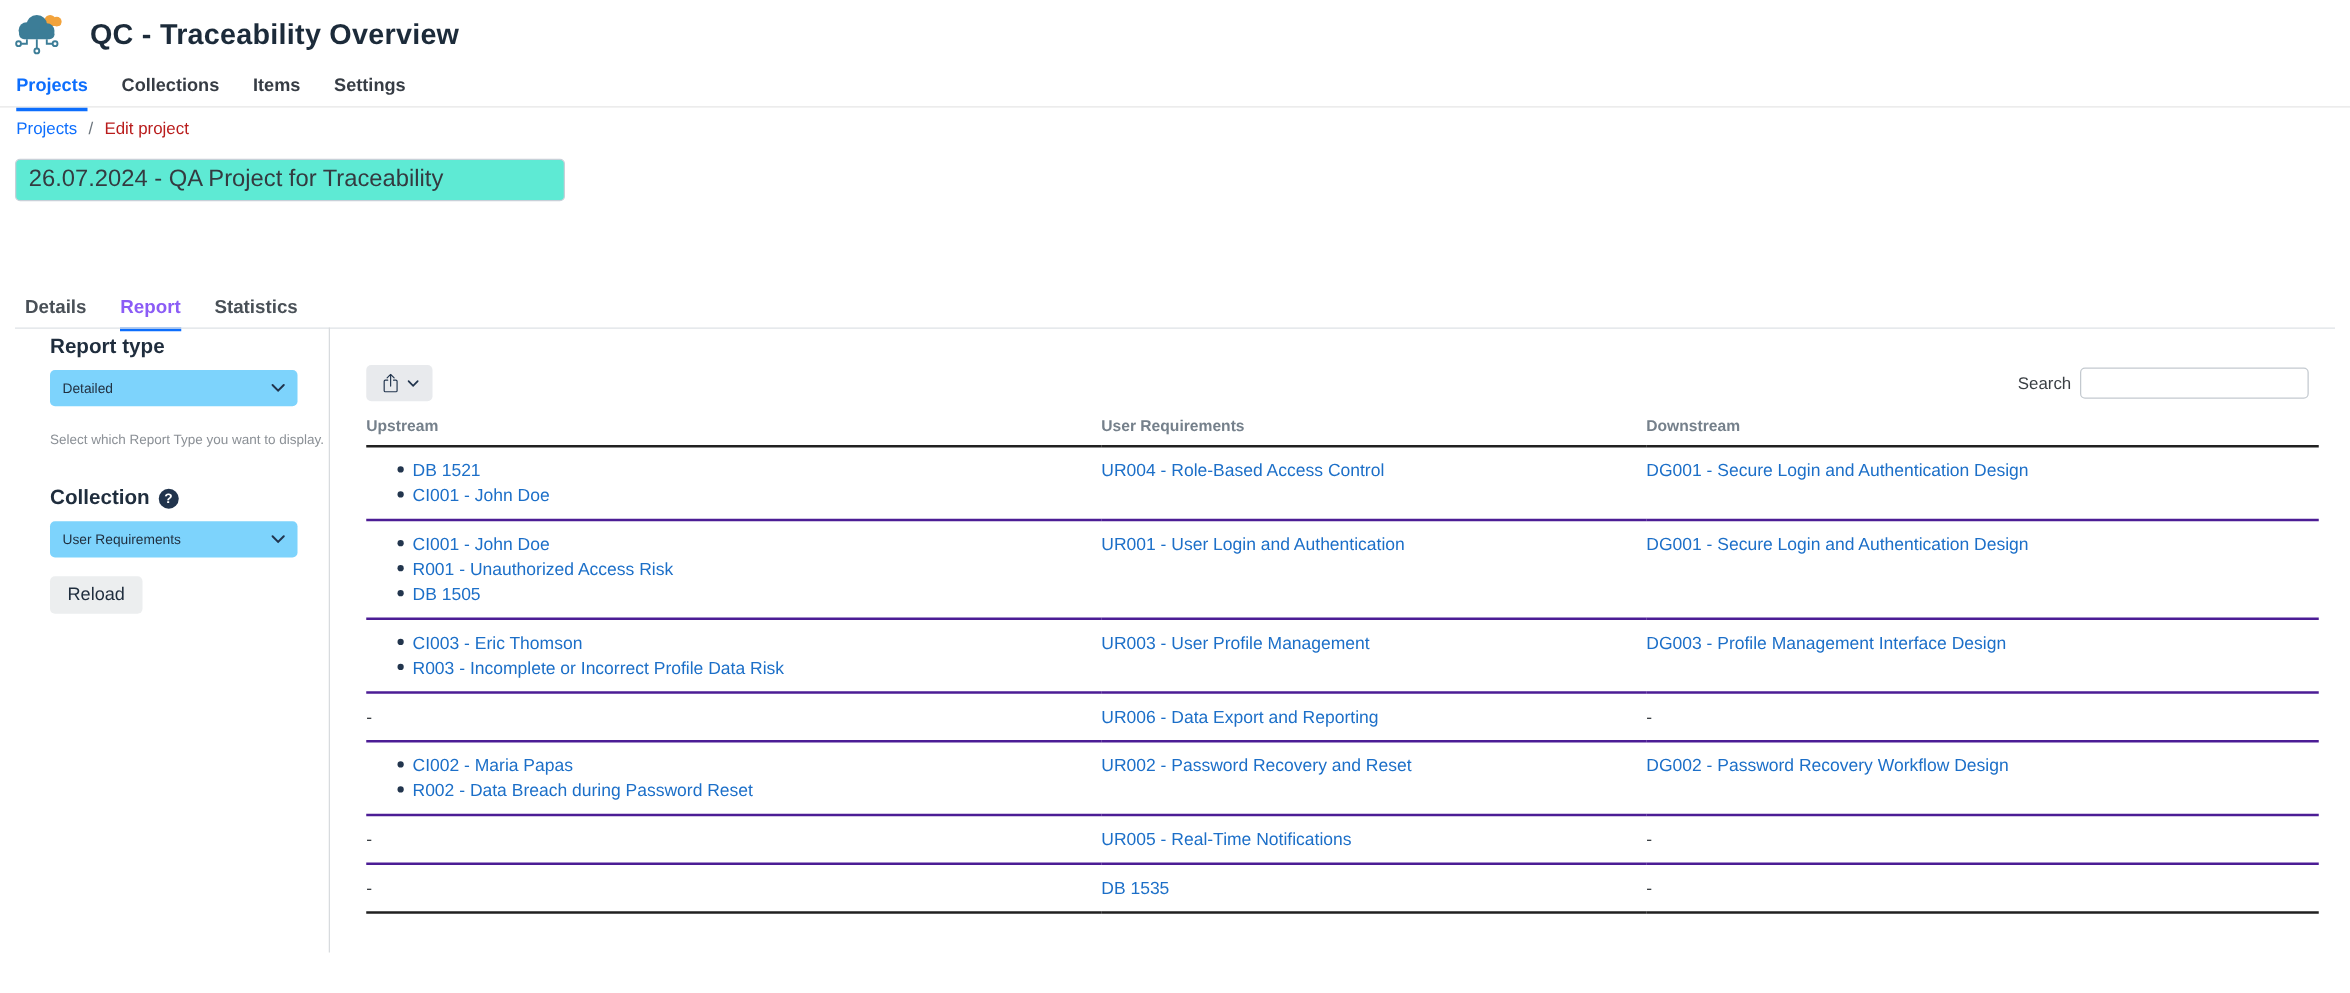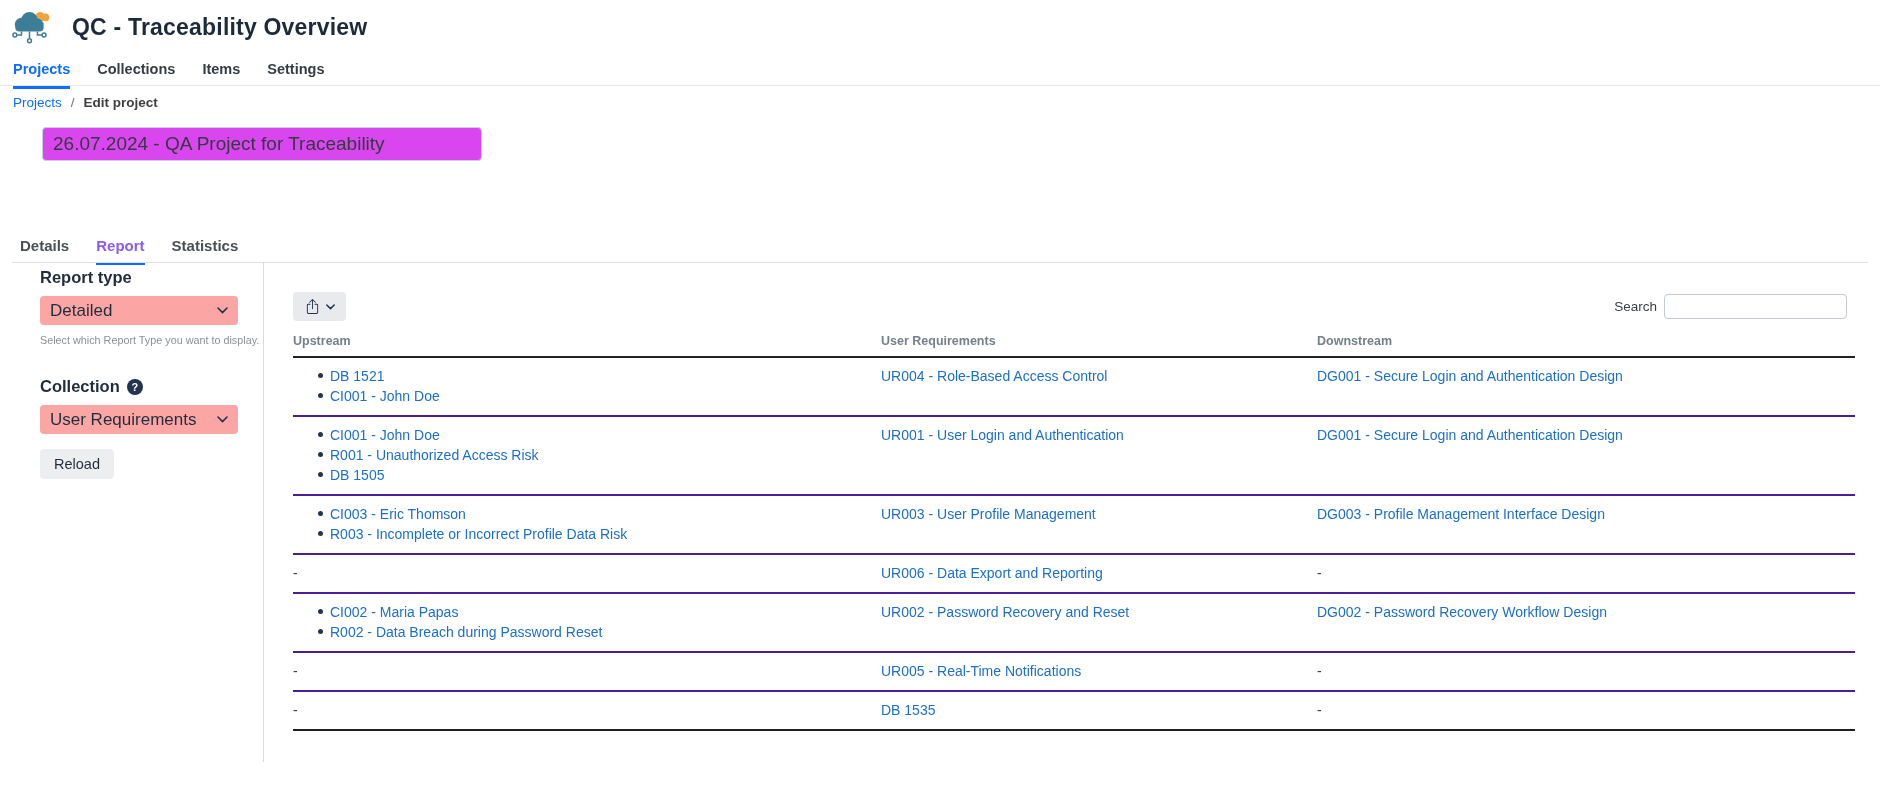--- a/index.html
+++ b/index.html
@@ -15,40 +15,40 @@
   .topnav { position:absolute; top:61px; left:13px; display:flex; gap:27px; }
   .topnav .nav-item { font-size:14.5px; font-weight:600; color:#363c44; text-decoration:none;
     padding-bottom:9px; cursor:pointer; }
   .topnav .nav-item.active { color:#0d6efd; border-bottom:3px solid #0d6efd; }
   .nav-border { position:absolute; top:85px; left:0; width:1880px; height:1px; background:#e6e6e6; }
 
   
   .breadcrumb { position:absolute; top:95px; left:13px; font-size:13.5px; display:flex; gap:9px; align-items:center; }
   .breadcrumb a { color:#0d6efd; text-decoration:none; cursor:pointer; }
   .breadcrumb .sep { color:#6c757d; }
-  .breadcrumb .current { color:#404040;font-weight:bold; }
+  .breadcrumb .current { color:#b91c1c; }
 
   
   .project-name { position:absolute; top:127px; left:12px; width:440px; height:34px;
     border:1px solid #c8d0d8; border-radius:4px; font-size:19px; color:#343a40;
-    padding:0 10px; font-family:"Liberation Sans", sans-serif; background:#d946ef;margin-left:30px; }
+    padding:0 10px; font-family:"Liberation Sans", sans-serif; background:#5eead4; }
 
   
   .tabs { position:absolute; top:237px; left:20px; display:flex; gap:27px; }
   .tabs .tab { font-size:15px; font-weight:600; color:#495057; padding-bottom:8px; cursor:pointer; }
   .tabs .tab.active { color:#8b5cf6; border-bottom:3px solid #0d6efd; }
   .tabs-border { position:absolute; top:262px; left:12px; width:1856px; height:1px; background:#dee2e6; }
 
   
   .sidebar { position:absolute; top:268px; left:40px; width:210px; }
   .field-label { font-size:16.5px; font-weight:600; color:#1f2d3d; display:flex; align-items:center; gap:7px; }
-  .select { margin-top:9px; width:198px; height:29px; background:#fca5a5; border-radius:4px;
+  .select { margin-top:9px; width:198px; height:29px; background:#7dd3fc; border-radius:4px;
     display:flex; align-items:center; justify-content:space-between; padding:0 10px;
-    font-size:17px; color:#1f2d3d; cursor:pointer; }
-  .help-text { margin-top:9px; font-size:10.8px; color:#8b9096; white-space:nowrap; }
+    font-size:11px; color:#1f2d3d; cursor:pointer; }
+  .help-text { margin-top:21px; font-size:10.8px; color:#8b9096; white-space:nowrap; }
   .collection-block { margin-top:31px; }
   .help-badge { width:16px; height:16px; border-radius:50%; background:#21344d; color:#fff;
     font-size:11px; font-weight:700; display:inline-flex; align-items:center; justify-content:center; cursor:pointer; }
   .reload-btn { margin-top:15px; background:#eceeef; border:none; border-radius:4px;
     padding:7px 14px; font-size:14.5px; color:#1f2d3d; font-family:"Liberation Sans", sans-serif; cursor:pointer; }
 
   .vdivider { position:absolute; top:262px; left:263px; width:1px; height:500px; background:#d8dbde; }
 
   
   .panel { position:absolute; top:292px; left:293px; width:1562px; }

